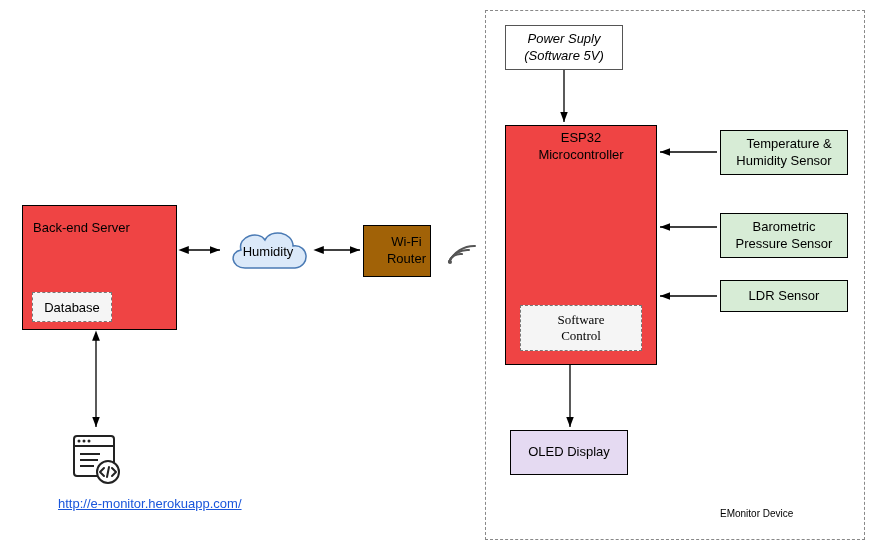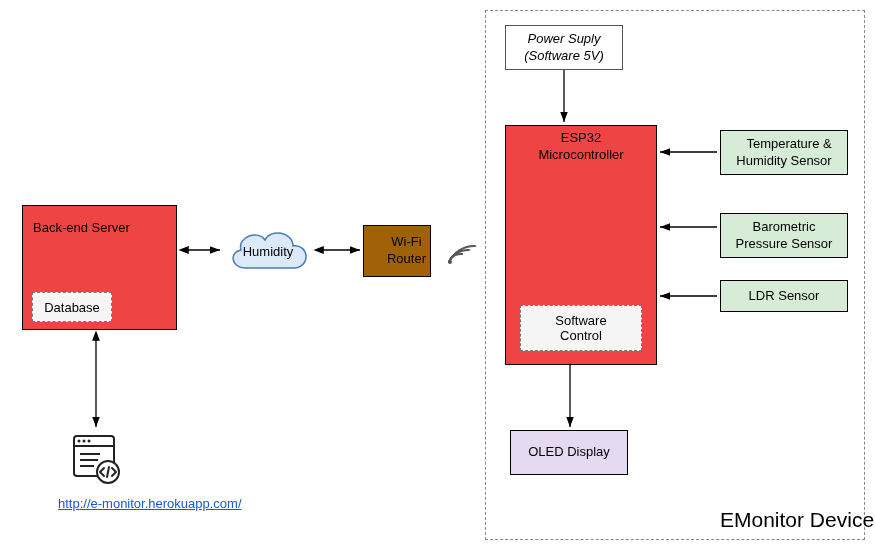--- a/index.html
+++ b/index.html
@@ -35,21 +35,21 @@
     box-sizing: border-box;
     background: #f5f5f5;
   }
   .device-frame {
     position: absolute;
     border: 1.5px dashed #888;
     box-sizing: border-box;
   }
   .device-label {
     position: absolute;
-    font-size: 21px;
+    font-size: 10px;
   }
   .yellow { background: #ef4444; }
   .green { background: #d7ecd6; }
   .pink { background: #a16207; justify-content: flex-end; }
   .purple { background: #e5daf2; }
   .link {
     position: absolute;
     color: #1a56db;
     text-decoration: underline;
     font-size: 13px;
@@ -89,21 +89,21 @@
     <span>(Software 5V)</span>
   </span>
 </div>
 
 <div class="box yellow" style="left:505px; top:125px; width:152px; height:240px; align-items:flex-start; justify-content:center; ">
   <span style="white-space:pre-line;">ESP32
 Microcontroller</span>
 </div>
 
 <div class="dashed-box" style="left:520px; top:305px; width:122px; height:46px;">
-  <span style="white-space:pre-line;">Software
+  <span style="white-space:pre-line;font-family:Liberation Serif, serif;">Software
 Control</span>
 </div>
 
 <div class="box green" style="left:720px; top:130px; width:128px; height:45px;text-align:right;">
   <span style="white-space:pre-line;">Temperature &amp;
 Humidity Sensor</span>
 </div>
 
 <div class="box green" style="left:720px; top:213px; width:128px; height:45px;">
   <span style="white-space:pre-line;">Barometric

